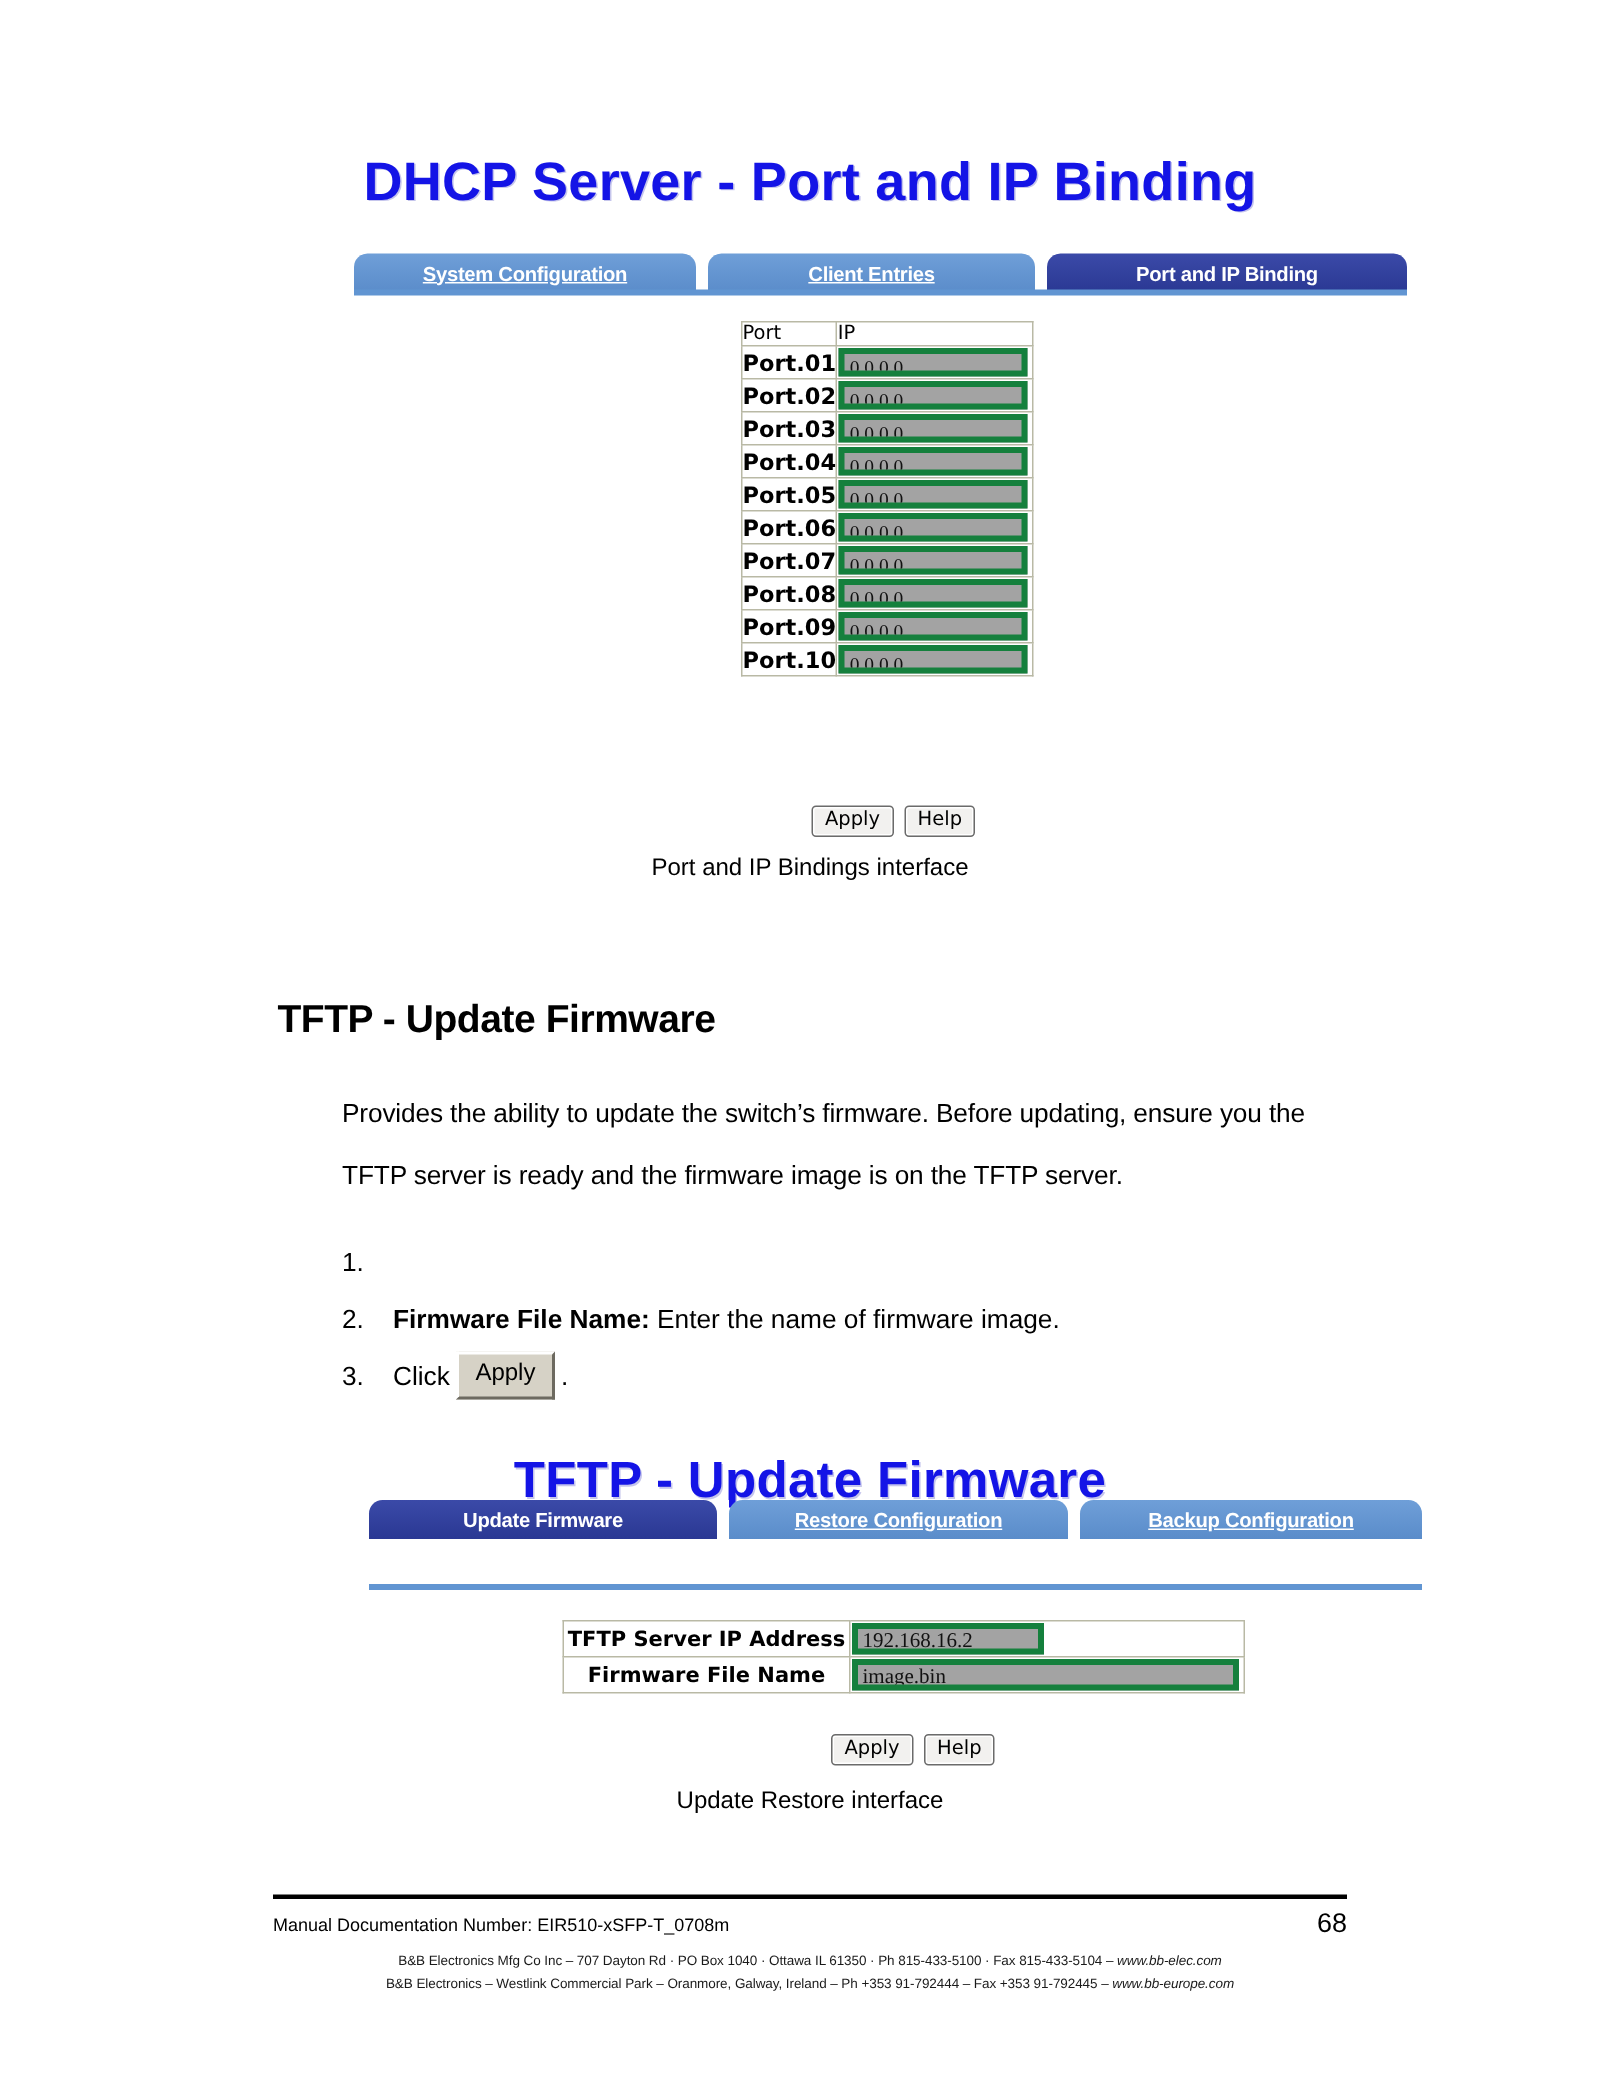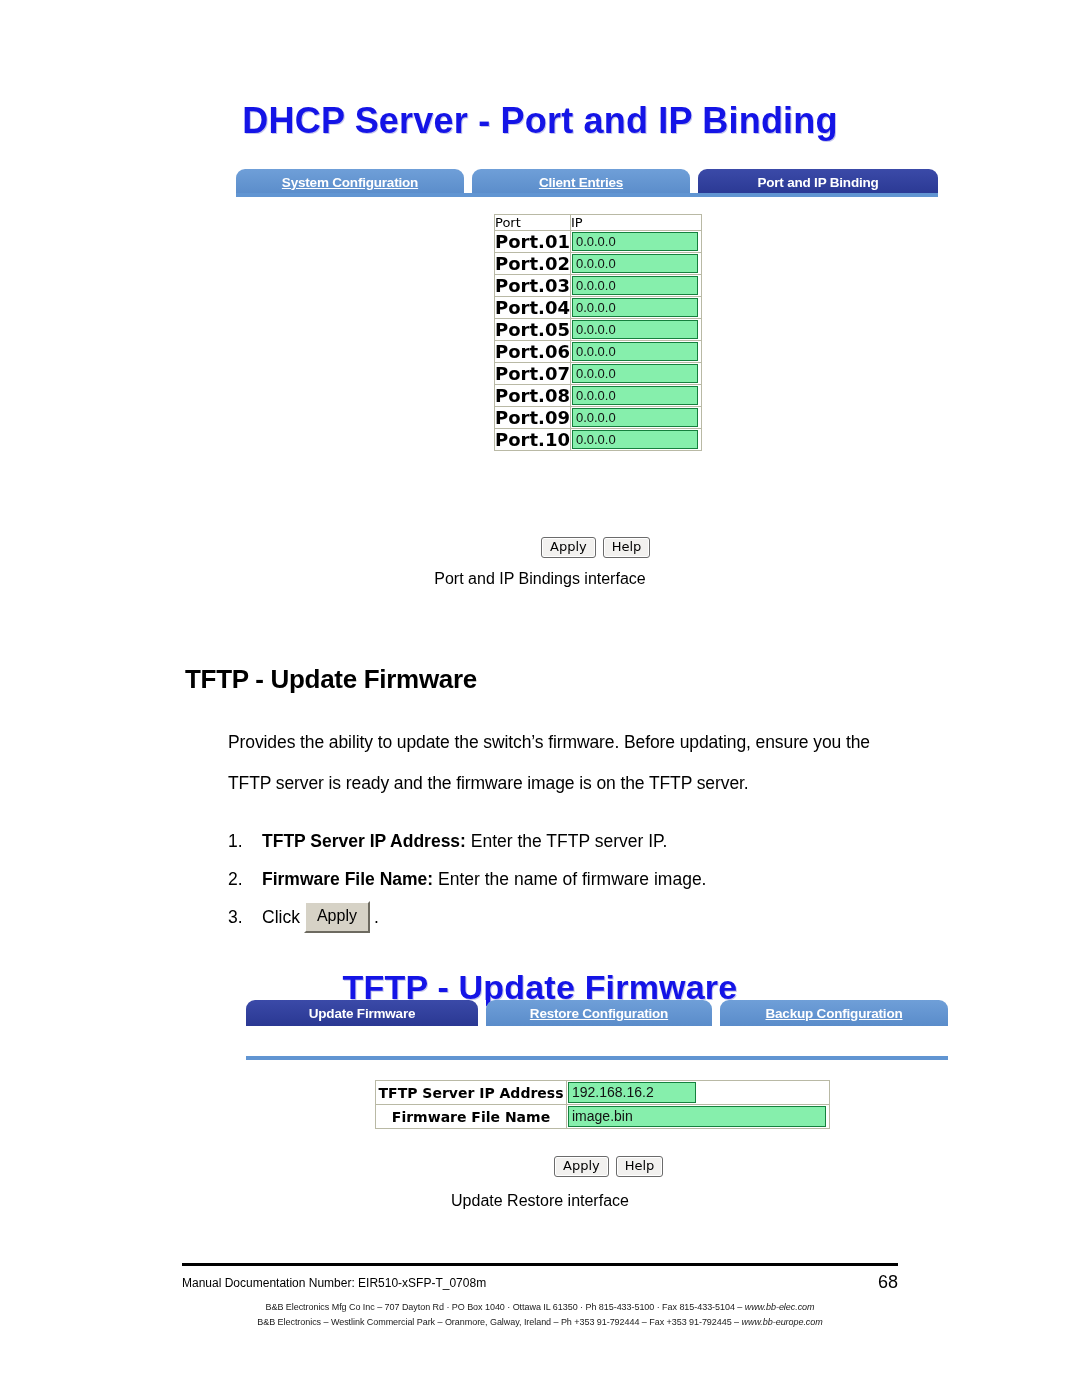--- a/index.html
+++ b/index.html
@@ -83,33 +83,33 @@
   }
   .hdr-cell {
     font-size: 13px;
     font-weight: normal;
     font-family: "DejaVu Sans", sans-serif;
     padding: 1px 4px;
     color: #000;
   }
   .port-label {
     font-weight: bold;
-    font-size: 18px;
+    font-size: 15px;
     padding: 1px 5px 1px 4px;
     text-align: left;
     white-space: nowrap;
     font-family: "DejaVu Sans", sans-serif;
     margin-top: 28px;
   }
   .cell-input {
     display: block;
-    border: 1px solid #15803d;
-    background: #86efac;
+    border: 4px solid #15803d;
+    background: #a3a3a3;
     font-size: 13px;
-    font-family: Liberation Sans, sans-serif;
+    font-family: Liberation Serif, serif;
     color: #111;
     padding: 1px 3px;
     margin: 1px;
     box-sizing: border-box;
     height: 19px;
     line-height: 16px;
     overflow: hidden;
     white-space: nowrap;
   }
   .label-cell {
@@ -322,21 +322,20 @@
 
 <div class="caption" style="top:570px;">Port and IP Bindings interface</div>
 
 <h2 class="doc-h2" style="left:185px; top:642px;">TFTP - Update Firmware</h2>
 
 <div class="doc-para" style="left:228px; top:722px; width:672px;">Provides the ability to update the switch’s firmware. Before updating, ensure you the TFTP server is ready and the firmware image is on the TFTP server.</div>
 
 <div class="steps" id="steps-list" style="left:228px; top:822px; width:700px;">
     <div class="step">
       <span class="step-num">1.</span>
-      <span><b>TFTP Server IP Address:</b> Enter the TFTP server IP.</span>
     </div>
     <div class="step">
       <span class="step-num">2.</span>
       <span><b>Firmware File Name:</b>  Enter the name of firmware image.</span>
     </div>
     <div class="step">
       <span class="step-num">3.</span>
       <span>Click</span>
       <span class="inline-apply">Apply</span>
       <span>.</span>

